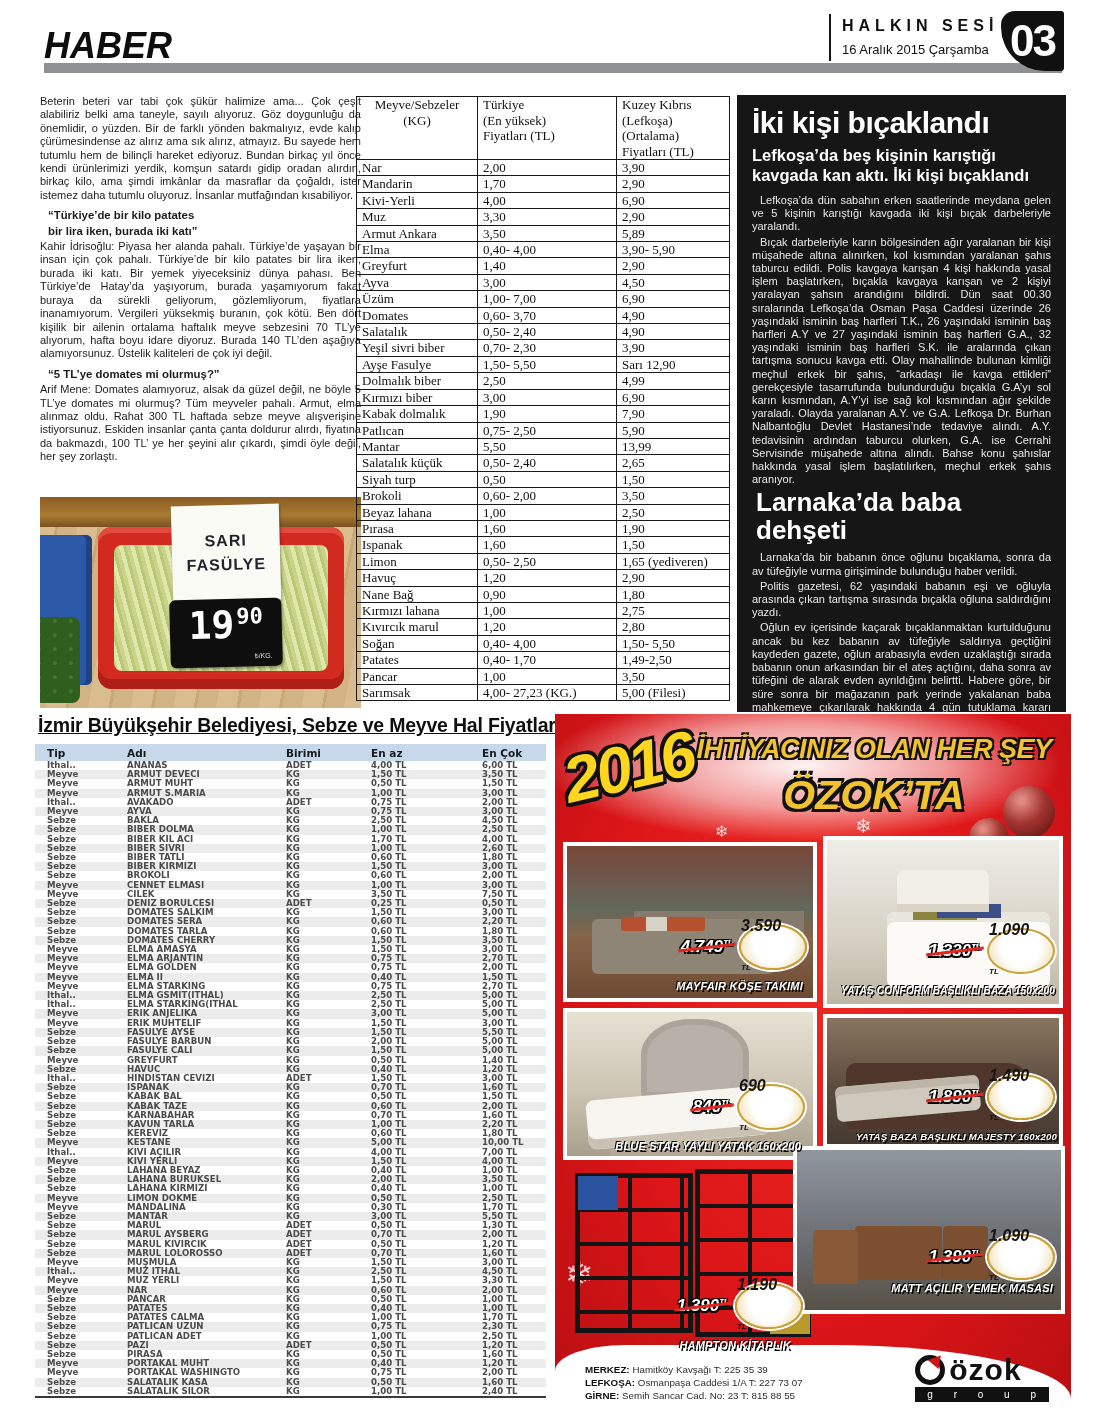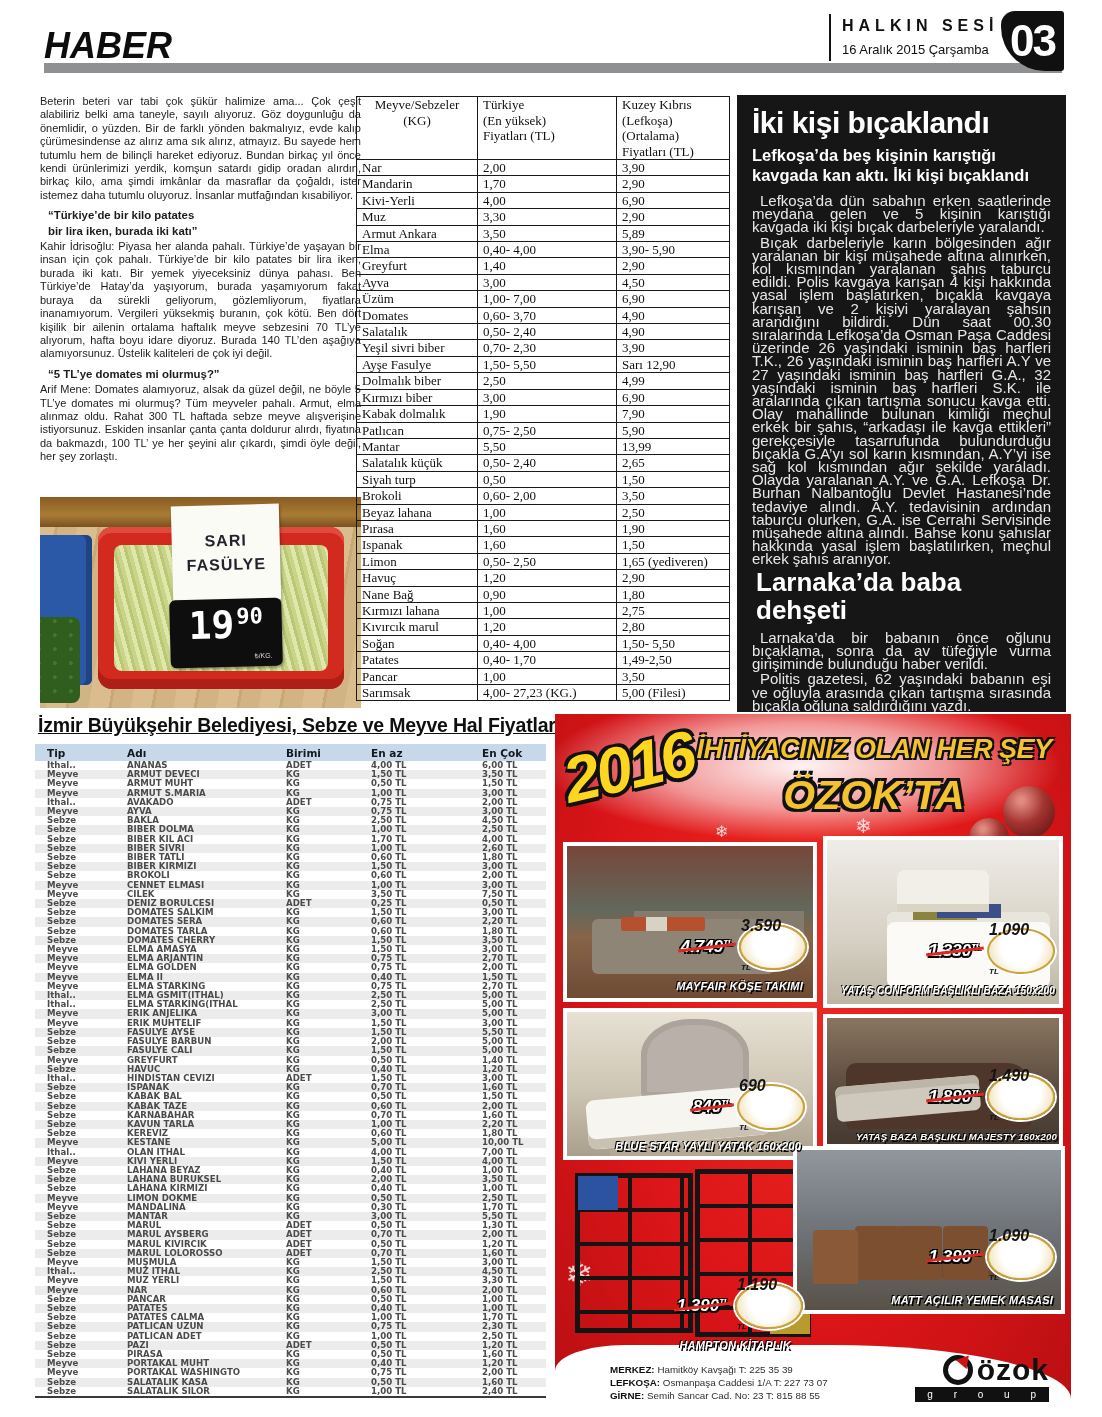--- a/index.html
+++ b/index.html
@@ -54,21 +54,21 @@
   .pricetable td,.pricetable th{border:1.4px solid #1a1a1a;padding:0 5px;vertical-align:top;text-align:left;font-weight:400;}
   .pricetable thead td{height:48px;line-height:15.5px;}
   .pricetable tbody td{height:15.4px;line-height:15.4px;white-space:nowrap;}
   .pricetable .c1h{text-align:center;}
 
   
   .crime{position:absolute;left:737px;top:95px;width:329px;height:617px;background:#161616;color:#f2f2f2;
          box-sizing:border-box;padding:12px 15px;overflow:hidden;}
   .crime h1{margin:0 0 6px 0;font-size:30px;line-height:32px;font-weight:800;letter-spacing:-.5px;color:#fff;}
   .crime .subhead{font-size:16.5px;line-height:20px;font-weight:700;margin:0 0 9px 0;color:#fff;}
-  .crime p{margin:0 0 2px 0;font-size:15px;line-height:13.2px;text-align:justify;text-indent:8px;color:#e8e8e8;}
+  .crime p{margin:0 0 2px 0;font-size:11px;line-height:13.2px;text-align:justify;text-indent:8px;color:#e8e8e8;}
   .crime .bridge{margin:15px 4px 10px 4px;font-size:17px;line-height:21px;text-align:center;
          text-decoration:underline;font-weight:400;color:#fff;}
   .crime h2{margin:0 0 7px 4px;font-size:26px;line-height:28px;font-weight:800;color:#fff;}
 
   
   .izmir-title{position:absolute;left:38px;top:714px;font-size:19.5px;font-weight:800;
         text-decoration:underline;color:#0f0f0f;letter-spacing:-.2px;}
   .izmir{position:absolute;left:35px;top:744px;width:511px;border-collapse:collapse;table-layout:fixed;
         font-family:"DejaVu Sans",sans-serif;font-size:8.6px;font-weight:700;color:#4b4b4b;
         border-bottom:2.5px solid #3a3a3a;}
@@ -158,28 +158,28 @@
   .t3 .pricebar{right:12px;bottom:30px;}
   .t3 .caption{right:16px;bottom:8px;}
   .t4{left:268px;top:300px;width:240px;height:134px;}
   .t4 .pricebar{right:8px;bottom:28px;}
   .t4 .caption{right:6px;bottom:6px;font-size:9.6px;}
   .t5{left:12px;top:455px;width:244px;height:196px;}
   .t5 .pricebar{right:8px;bottom:36px;}
   .t5 .caption{right:20px;bottom:14px;}
   .t6{left:238px;top:432px;width:272px;height:168px;}
   .t6 .pricebar{right:10px;bottom:34px;}
-  .t6 .caption{right:12px;bottom:8px;margin-left:32px;}
+  .t6 .caption{right:12px;bottom:20px;margin-left:32px;}
 
   .ad-footer{position:absolute;left:0;top:631px;width:516px;height:69px;background:#fff;
       border-radius:70px 240px 0 0 / 26px 54px 0 0;}
-  .contacts{position:absolute;left:30px;top:18px;font-size:9.8px;line-height:13px;color:#2e2e2e;margin-left:25px;}
+  .contacts{position:absolute;left:30px;top:18px;font-size:9.8px;line-height:13px;color:#2e2e2e;}
   .contacts b{font-weight:800;color:#111;}
   .ozok{position:absolute;right:22px;top:10px;text-align:right;}
-  .ozok .mark{display:flex;align-items:center;gap:4px;justify-content:flex-end;}
+  .ozok .mark{display:flex;align-items:center;gap:4px;}
   .ozok .ring{width:30px;height:30px;border:5px solid #111;border-radius:50%;box-sizing:border-box;
       position:relative;}
   .ozok .ring::after{content:"";position:absolute;right:-4px;top:-6px;width:0;height:0;
       border-left:7px solid transparent;border-right:7px solid transparent;border-bottom:12px solid #d01215;
       transform:rotate(40deg);}
   .ozok .word{font-size:30px;font-weight:800;color:#111;letter-spacing:1px;line-height:30px;}
   .ozok .bar{margin-top:2px;background:#111;color:#fff;font-size:10px;letter-spacing:9px;
       padding:2px 4px 2px 12px;text-align:center;}
 </style>
 </head>
@@ -727,21 +727,21 @@
         </tr>
         <tr>
           <td>Meyve</td>
           <td>KESTANE</td>
           <td>KG</td>
           <td>5,00 TL</td>
           <td>10,00 TL</td>
         </tr>
         <tr>
           <td>İthal..</td>
-          <td>OLAN İTHAL</td>
+          <td>KIVI AÇILIR</td>
           <td>KG</td>
           <td>4,00 TL</td>
           <td>7,00 TL</td>
         </tr>
         <tr>
           <td>Meyve</td>
           <td>KIVI YERLI</td>
           <td>KG</td>
           <td>1,50 TL</td>
           <td>4,00 TL</td>

